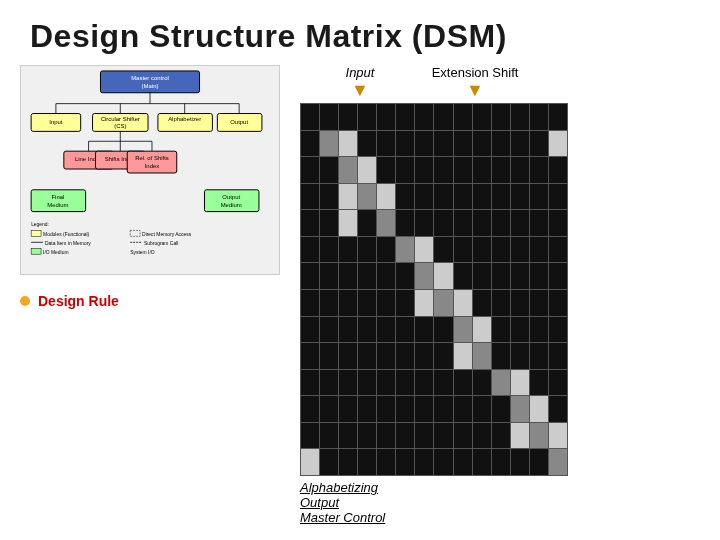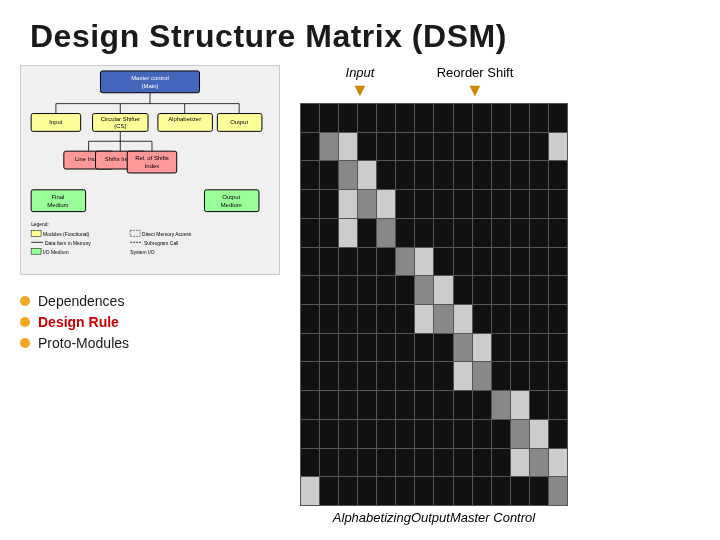--- a/index.html
+++ b/index.html
@@ -102,23 +102,25 @@
     .dsm-grid-container {
       flex: 1;
       background: #111;
       position: relative;
       overflow: hidden;
     }
 
     
     .bottom-labels {
       display: flex;
+      flex-direction: column;
       margin-top: 4px;
       padding-left: 0;
-      justify-content: center;
+      justify-content: flex-start;
+      text-decoration: underline;
     }
 
     
     .diagram-svg {
       width: 100%;
       height: 100%;
     }
 
     .diag-title-box {
       fill: #4466bb;
@@ -224,43 +226,35 @@
 
           <rect x="10" y="184" width="10" height="6" fill="#99ff99" stroke="#000" stroke-width="0.5"></rect>
           <text x="22" y="190" font-size="5" fill="#000" font-family="Arial">I/O Medium</text>
           <text x="110" y="190" font-size="5" fill="#000" font-family="Arial">System I/O</text>
         </svg>
       </div>
 
       <ul class="bullet-list">
         <li>
           <span class="bullet-dot"></span>
-          <span>Dependences</span>
-        </li>
-        <li>
-          <span class="bullet-dot"></span>
           <span class="bullet-text-bold">Design Rule</span>
-        </li>
-        <li>
-          <span class="bullet-dot"></span>
-          <span>Proto-Modules</span>
         </li>
       </ul>
 
     </div>
 
     <div class="right-panel">
 
       <div style="display:flex; flex-direction:row; align-items:flex-end; margin-bottom:2px; padding-left:5px;">
         <div style="width:110px; display:flex; flex-direction:column; align-items:center;">
           <span style="font-size:13px; color:#000; font-style:italic;">Input</span>
           <span style="font-size:18px; color:#cc8800;">▼</span>
         </div>
         <div style="width:120px; display:flex; flex-direction:column; align-items:center;">
-          <span style="font-size:13px; color:#000;">Reorder Shift</span>
+          <span style="font-size:13px; color:#000;">Extension Shift</span>
           <span style="font-size:18px; color:#cc8800;">▼</span>
         </div>
       </div>
 
       <div class="dsm-grid-container" id="dsm-container">
       <div style="display: grid; grid-template-columns: repeat(14, 1fr); grid-template-rows: repeat(14, 1fr); width: 100%; height: 100%; gap: 1px; background: rgb(85, 85, 85); padding: 1px;">
             <div style="background: rgb(17, 17, 17);"></div>
             <div style="background: rgb(17, 17, 17);"></div>
             <div style="background: rgb(17, 17, 17);"></div>
             <div style="background: rgb(17, 17, 17);"></div>

